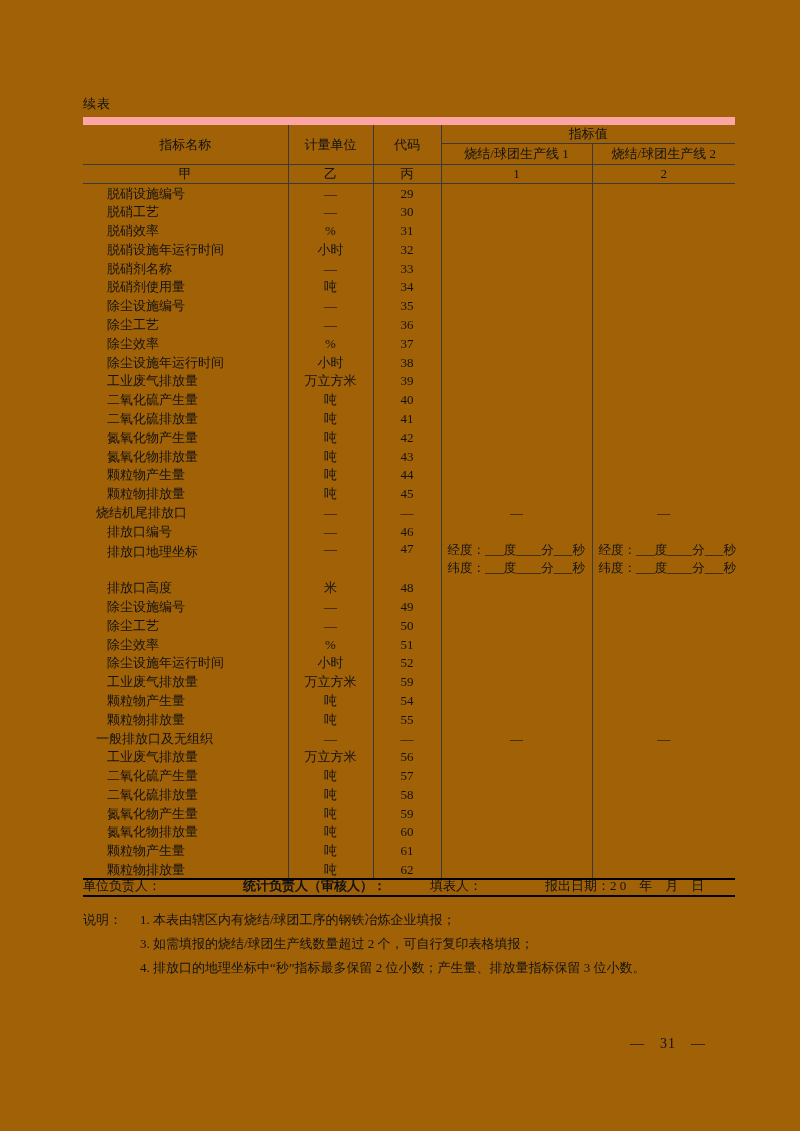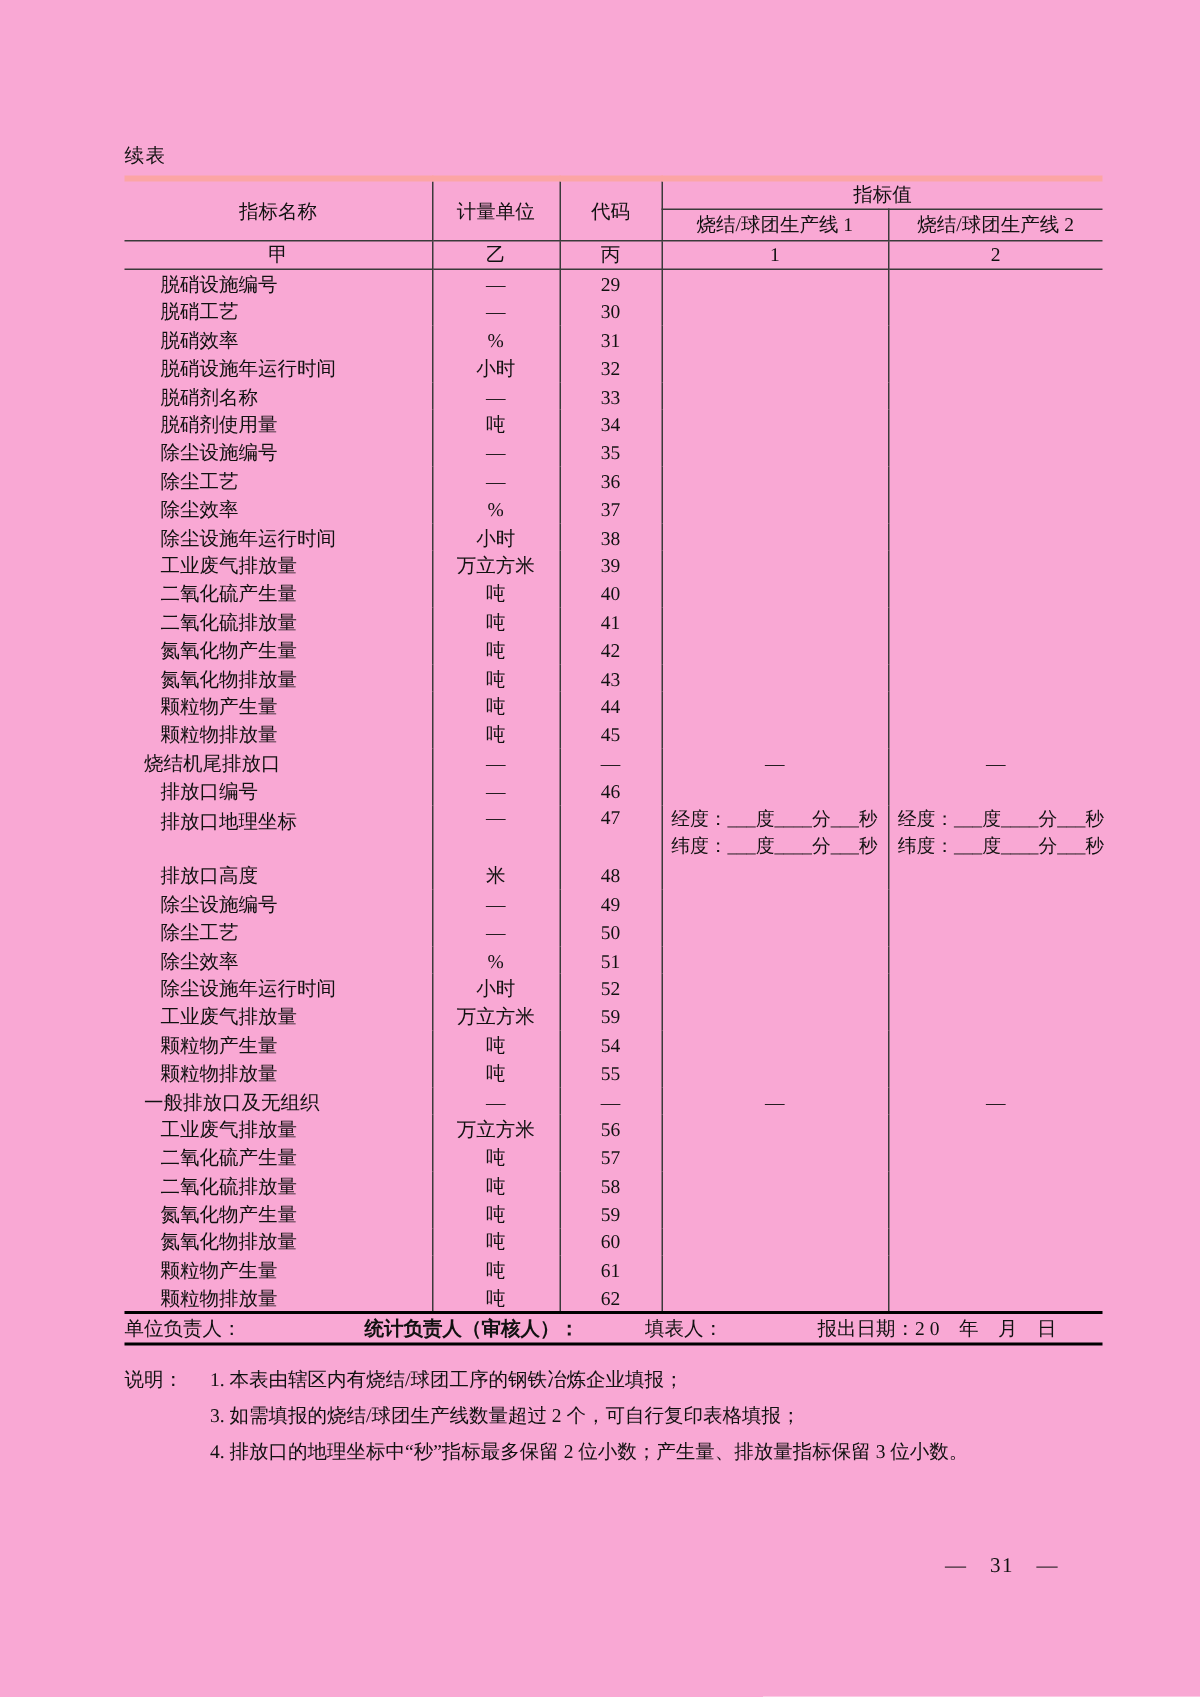--- a/index.html
+++ b/index.html
@@ -4,32 +4,32 @@
 <style>
   * { margin: 0; padding: 0; box-sizing: border-box; }
   html, body { background: #ffffff; }
   body {
     width: 800px; height: 1131px;
     position: relative;
     font-family: "Liberation Serif", "DejaVu Serif", serif;
     color: #111111;
     overflow: hidden;
   }
-  .page { position: absolute; inset: 0; background: #f9a8d4; }
+  .page { position: absolute; inset: 0; background: #a16207; }
 
   .cont-label {
     position: absolute; left: 83px; top: 95px;
     font-size: 13px; letter-spacing: 1px;
   }
 
   table.form {
     position: absolute; left: 83px; top: 117px;
     width: 652px;
     border-collapse: collapse; table-layout: fixed;
-    border-top: 4px solid #fca5a5;
+    border-top: 8px solid #fca5a5;
     border-bottom: 2px solid #000;
     font-size: 13px;
   }
   table.form th { font-weight: normal; font-size: 13px; }
   .b-r { border-right: 1px solid #3a3a3a; }
 
   tr.h1 { height: 16px; }
   tr.h2 { height: 21px; }
   tr.keyrow { height: 19px; }
   th.value-group { border-bottom: 1px solid #3a3a3a; }

